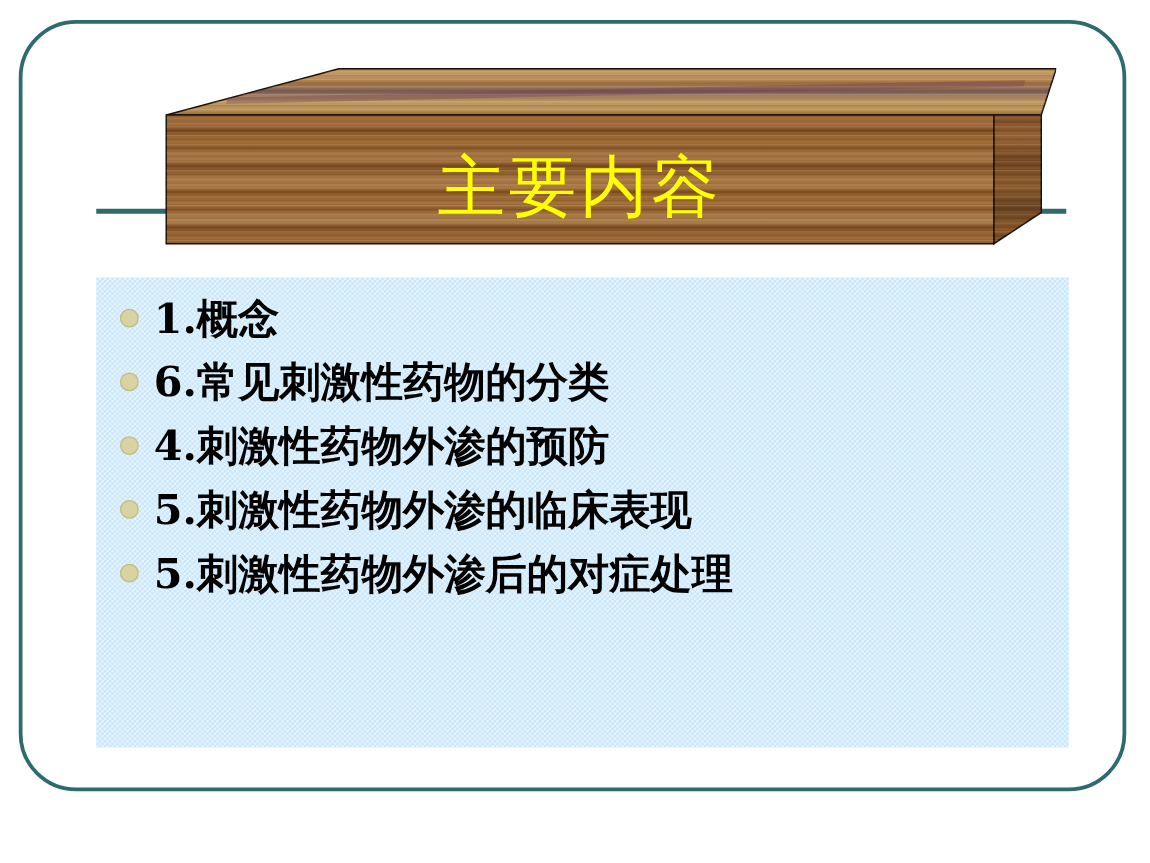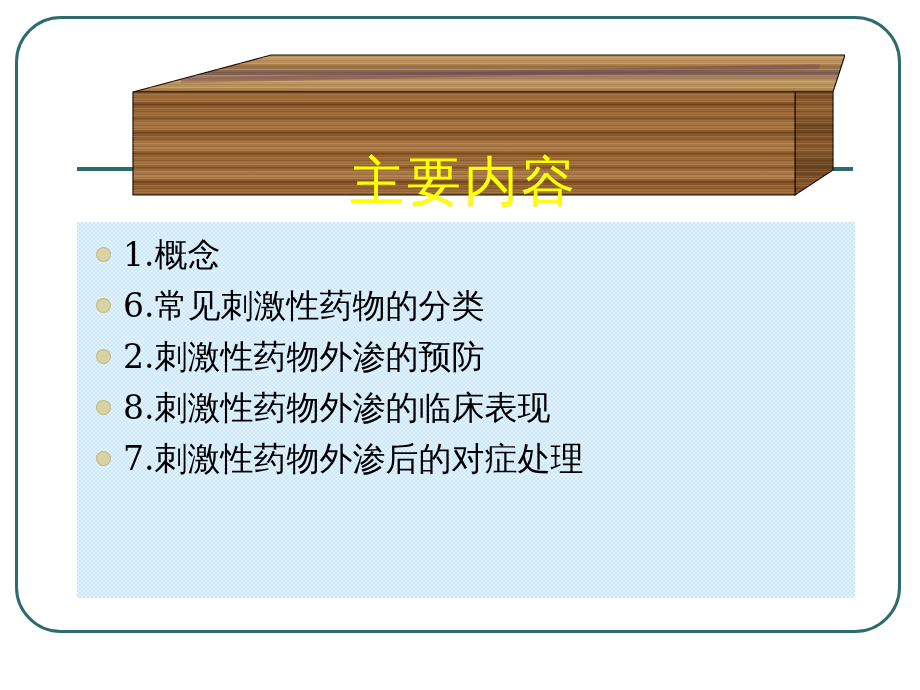--- a/index.html
+++ b/index.html
@@ -62,21 +62,20 @@
     display: flex;
     align-items: center;
     justify-content: center;
     color: #ffff00;
     font-family: "DejaVu Serif", "Liberation Serif", serif;
     font-size: 54px;
     letter-spacing: 3px;
     line-height: 1;
     white-space: nowrap;
     text-shadow: 0 0 1px rgba(120,60,0,0.35);
-    margin-top: 32px;
   }
 
   
   #content-panel {
     position: absolute;
     left: 77px;
     top: 222px;
     width: 778px;
     height: 376px;
     background-color: #c9e7fb;
@@ -107,21 +106,21 @@
     margin-left: 7px;
     margin-right: 12px;
     border-radius: 50%;
     background: #d9d2a2;
     box-shadow: inset 0 0 0 1px rgba(190,180,125,0.8);
   }
 
   .bullet-text {
     font-family: "DejaVu Serif", "Liberation Serif", serif;
     font-size: 33px;
-    font-weight: normal;
+    font-weight: bold;
     color: #000000;
     line-height: 1;
     white-space: nowrap;
     letter-spacing: 0px;
   }
 </style>
 </head>
 <body>
 
 <div id="slide">
@@ -212,29 +211,29 @@
       </div>
 
       <div class="bullet-row">
         <span class="bullet-dot"></span>
         <span class="bullet-text">6.常见刺激性药物的分类</span>
       </div>
 
 
       <div class="bullet-row">
         <span class="bullet-dot"></span>
-        <span class="bullet-text">2.刺激性药物外渗的预防</span>
-      </div>
-
-      <div class="bullet-row">
-        <span class="bullet-dot"></span>
-        <span class="bullet-text">8.刺激性药物外渗的临床表现</span>
-      </div>
-
-      <div class="bullet-row">
-        <span class="bullet-dot"></span>
-        <span class="bullet-text">7.刺激性药物外渗后的对症处理</span>
+        <span class="bullet-text">4.刺激性药物外渗的预防</span>
+      </div>
+
+      <div class="bullet-row">
+        <span class="bullet-dot"></span>
+        <span class="bullet-text">5.刺激性药物外渗的临床表现</span>
+      </div>
+
+      <div class="bullet-row">
+        <span class="bullet-dot"></span>
+        <span class="bullet-text">5.刺激性药物外渗后的对症处理</span>
       </div>
 
     </div>
   </div>
 
 </div>
 
 </body></html>

